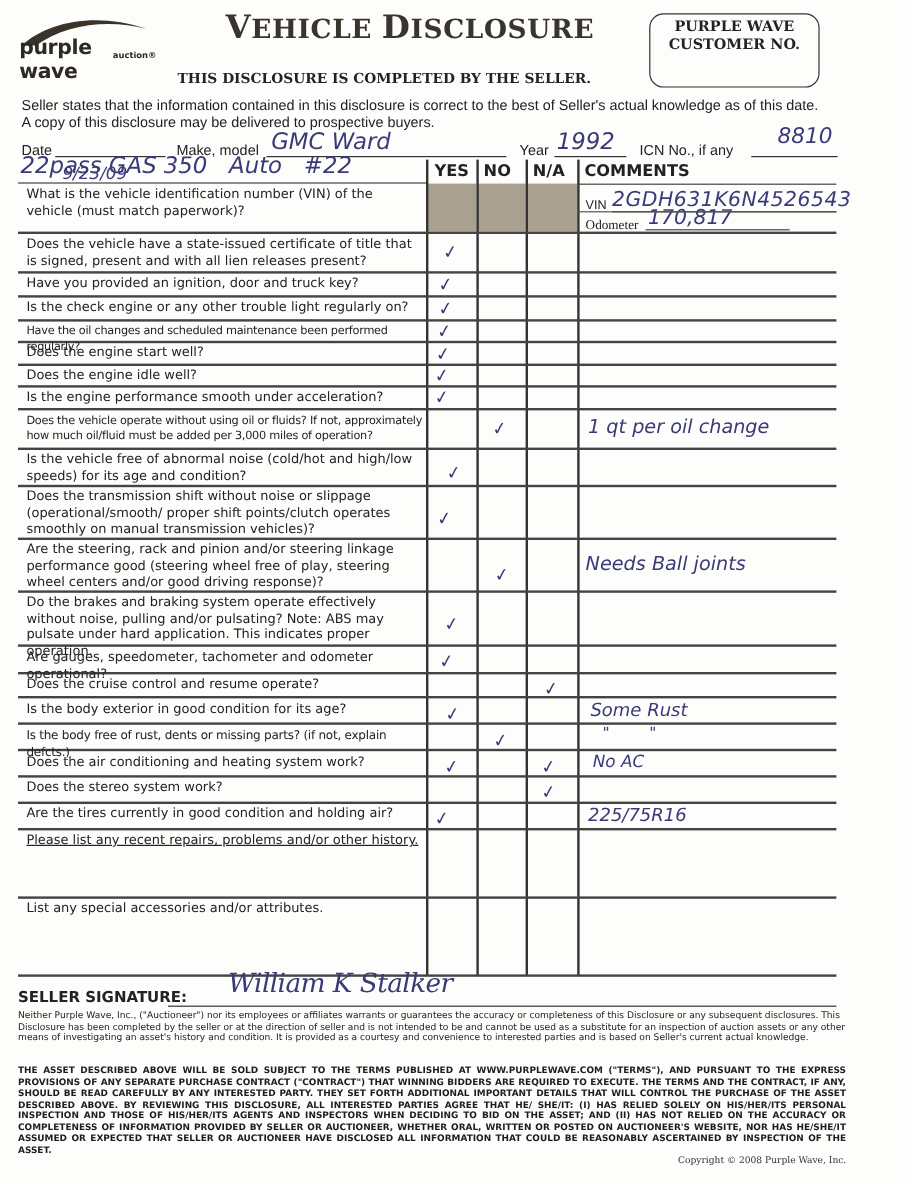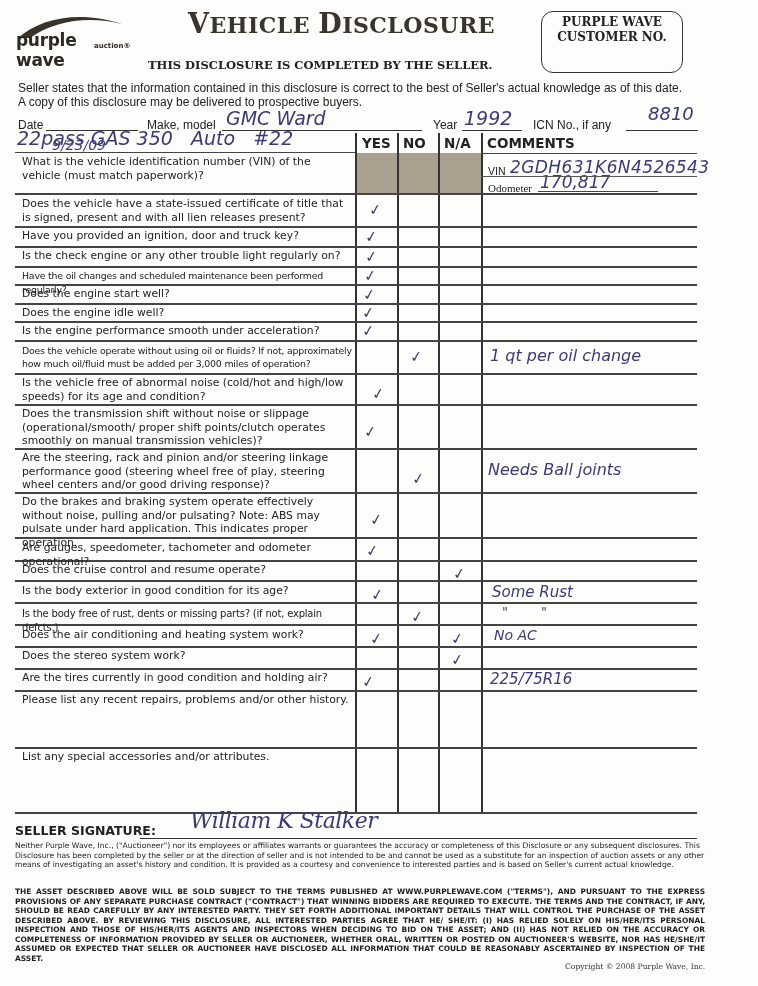--- a/index.html
+++ b/index.html
@@ -148,21 +148,21 @@
 <div class="q" style="top:407px;">Does the transmission shift without noise or slippage (operational/smooth/ proper shift points/clutch operates smoothly on manual transmission vehicles)?</div>
 <div class="q" style="top:451px;">Are the steering, rack and pinion and/or steering linkage performance good (steering wheel free of play, steering wheel centers and/or good driving response)?</div>
 <div class="q" style="top:495px;">Do the brakes and braking system operate effectively without noise, pulling and/or pulsating? Note: ABS may pulsate under hard application.  This indicates proper operation.</div>
 <div class="q" style="top:541px;">Are gauges, speedometer, tachometer and odometer operational?</div>
 <div class="q" style="top:563px;">Does the cruise control and resume operate?</div>
 <div class="q" style="top:584px;">Is the body exterior in good condition for its age?</div>
 <div class="q cond" style="top:607px; font-size:10px;">Is the body free of rust, dents or missing parts? (if not, explain defcts.)</div>
 <div class="q" style="top:628px;">Does the air conditioning and heating system work?</div>
 <div class="q" style="top:649px;">Does the stereo system work?</div>
 <div class="q" style="top:671px;">Are the tires currently in good condition and holding air?</div>
-<div class="q" style="top:693px;">Please list any recent repairs, problems and/or other history.</div>
+<div class="q" style="top:693px;text-decoration:underline;">Please list any recent repairs, problems and/or other history.</div>
 <div class="q" style="top:750px;">List any special accessories and/or attributes.</div>
 
 <span class="chk" style="left:369px; top:201px;">✓</span>
 <span class="chk" style="left:365px; top:228px;">✓</span>
 <span class="chk" style="left:365px; top:248px;">✓</span>
 <span class="chk" style="left:364px; top:267px;">✓</span>
 <span class="chk" style="left:363px; top:286px;">✓</span>
 <span class="chk" style="left:362px; top:304px;">✓</span>
 <span class="chk" style="left:362px; top:322px;">✓</span>
 <span class="chk" style="left:410px; top:348px;">✓</span>

